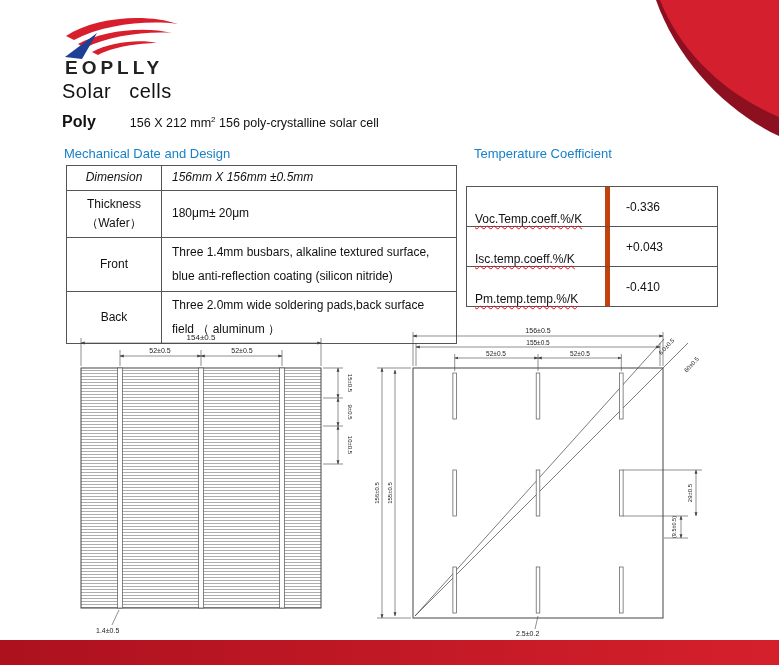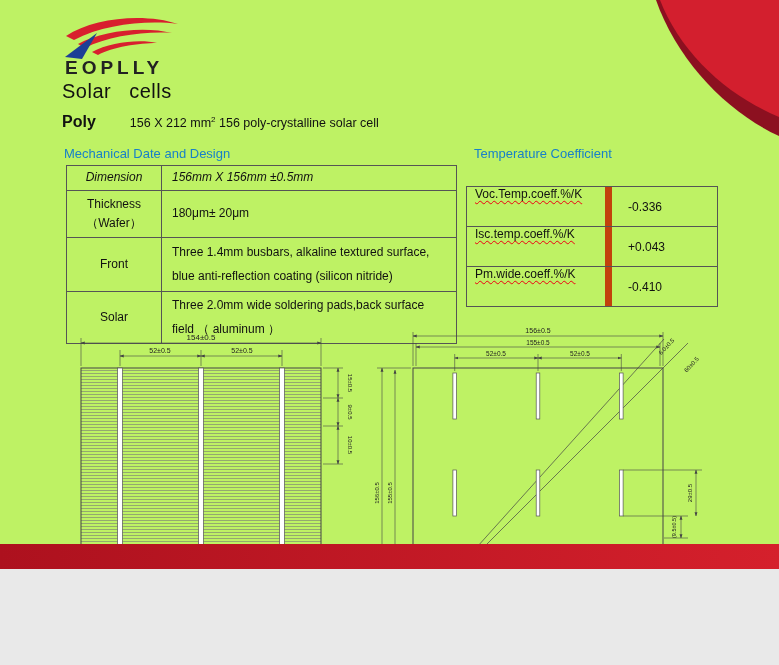--- a/index.html
+++ b/index.html
@@ -1,16 +1,16 @@
 <!DOCTYPE html>
 <html><head>
 <meta charset="utf-8">
 <style>
   html,body{margin:0;padding:0;background:#e9e9e9;}
-  .page{position:relative;width:779px;height:569px;background:#bef264;overflow:hidden;
+  .page{position:relative;width:779px;height:665px;background:#ffffff;overflow:hidden;
         font-family:"Liberation Sans",sans-serif;color:#111;}
   .abs{position:absolute;}
   .title-solar{left:62px;top:80px;font-size:20px;font-weight:normal;word-spacing:12px;letter-spacing:.5px;}
   .poly-row{left:62px;top:113px;display:flex;align-items:baseline;}
   .poly{font-size:16px;font-weight:bold;}
   .poly-desc{margin-left:34px;font-size:12.5px;}
   .poly-desc sup{font-size:8px;}
   .sec-title{font-size:13px;color:#1880c8;}
   .sec-title.mech{left:64px;top:146px;}
   .sec-title.temp{left:474px;top:146px;}
@@ -18,21 +18,21 @@
   .mech-table{left:66px;top:165px;width:389px;border:1px solid #555;font-size:12px;}
   .m-row{display:flex;border-bottom:1px solid #555;}
   .m-row:last-child{border-bottom:none;}
   .m-label{width:94px;border-right:1px solid #555;display:flex;flex-direction:column;
            align-items:center;justify-content:center;text-align:center;line-height:1.6;}
   .m-value{flex:1;padding:2px 10px;display:flex;flex-direction:column;justify-content:center;line-height:1.95;}
 
   .temp-table{left:466px;top:186px;width:250px;border:1px solid #555;font-size:12px;}
   .t-row{display:flex;height:39px;border-bottom:1px solid #555;align-items:stretch;}
   .t-row:last-child{border-bottom:none;}
-  .t-label{width:130px;padding-left:8px;border-right:7px solid #c2410c;display:flex;align-items:flex-start;}
+  .t-label{width:130px;padding-left:8px;border-right:5px solid #c2410c;display:flex;align-items:flex-end;}
   .t-value{flex:1;padding-left:16px;display:flex;align-items:center;text-align:right;}
   .squiggle{text-decoration:underline;text-decoration-style:wavy;text-decoration-color:#e01;
             text-decoration-thickness:1px;text-underline-offset:2px;}
 
   .footer{left:0;bottom:0;width:779px;height:25px;background:linear-gradient(90deg,#ad111e,#d5202c);}
   svg text{font-family:"Liberation Sans",sans-serif;fill:#222;}
 </style>
 </head>
 <body>
 
@@ -82,21 +82,21 @@
     <div class="m-row" style="height:53px;">
       <div class="m-label">
           <span>Front</span>
         </div>
       <div class="m-value">
           <span>Three 1.4mm busbars, alkaline textured surface, blue anti-reflection coating (silicon nitride)</span>
         </div>
     </div>
     <div class="m-row" style="height:51px;">
       <div class="m-label">
-          <span>Solar</span>
+          <span>Back</span>
         </div>
       <div class="m-value">
           <span>Three 2.0mm wide soldering pads,back surface field （ aluminum ）</span>
         </div>
     </div>
   </div>
 
   <div class="abs temp-table">
     <div class="t-row">
       <div class="t-label">
@@ -109,21 +109,21 @@
     <div class="t-row">
       <div class="t-label">
           <span class="squiggle">Isc.temp.coeff.%/K</span>
         </div>
       <div class="t-value">
           <span>+0.043</span>
         </div>
     </div>
     <div class="t-row">
       <div class="t-label">
-          <span class="squiggle">Pm.wide.coeff.%/K</span>
+          <span class="squiggle">Pm.temp.temp.%/K</span>
         </div>
       <div class="t-value">
           <span>-0.410</span>
         </div>
     </div>
   </div>
 
   <svg class="abs" style="left:46px;top:330px;" width="330" height="312" viewBox="0 0 330 312">
     <defs>
       <pattern id="hatch" width="4" height="3" patternUnits="userSpaceOnUse">

